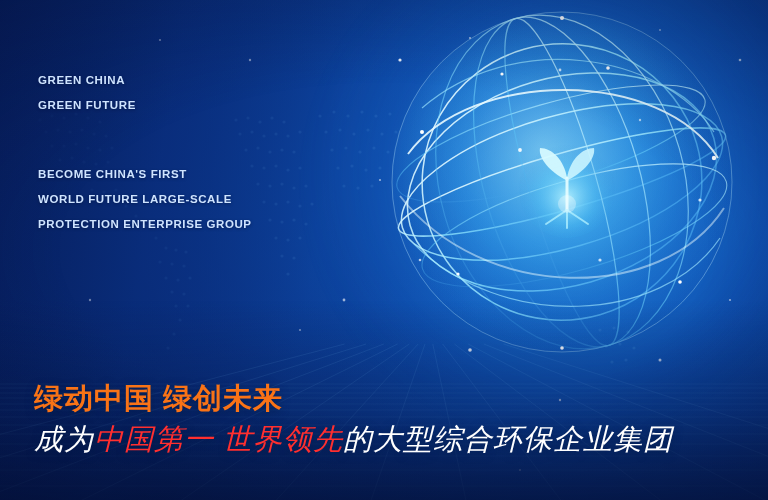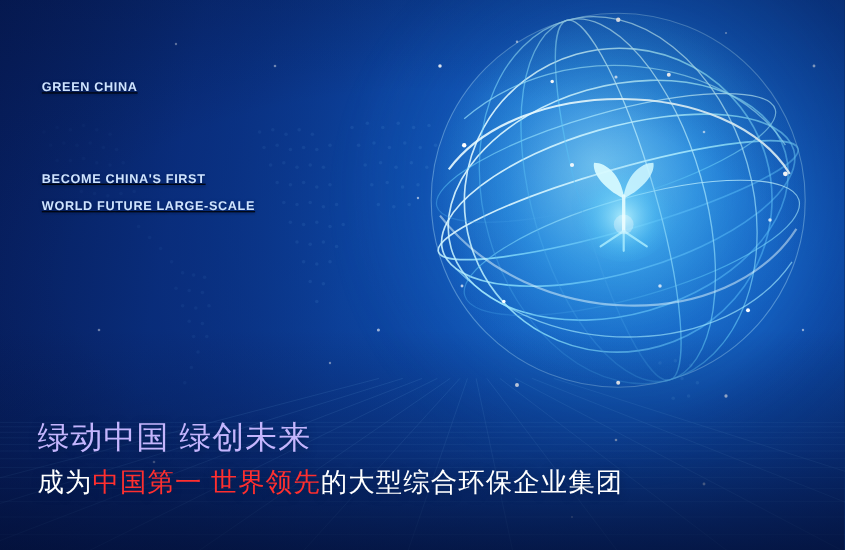--- a/index.html
+++ b/index.html
@@ -100,57 +100,57 @@
     height: 110px;
   }
   .sprout svg { width: 100%; height: 100%; display: block; }
 
   
   .eng-block {
     position: absolute;
     left: 38px;
     top: 68px;
     width: 290px;
-    text-decoration: underline;
   }
   .eng-line {
     color: #cfe4ff;
     font-size: 11.5px;
     font-weight: bold;
     letter-spacing: 0.6px;
     line-height: 25px;
     text-shadow: 0 1px 3px rgba(0,20,60,0.6);
     white-space: nowrap;
   }
-  .eng-group-2 { margin-top: 58px; }
+  .eng-group-2 { margin-top: 44px; }
 
   
   .cn-block {
     position: absolute;
     left: 34px;
     bottom: 40px;
     width: 710px;
   }
   .cn-line1 {
-    color: #c4b5fd;
+    color: #f97316;
     font-size: 29px;
-    font-weight: normal;
+    font-weight: bold;
     letter-spacing: 1px;
     line-height: 40px;
     text-shadow: 0 2px 8px rgba(0,25,70,0.75);
     white-space: nowrap;
   }
   .cn-line2 {
-    font-size: 24px;
+    font-size: 29px;
     font-weight: normal;
     letter-spacing: 1px;
     line-height: 42px;
     color: #ffffff;
     text-shadow: 0 2px 8px rgba(0,25,70,0.75);
     white-space: nowrap;
+    font-style: italic;
   }
   .cn-accent { color: #ff2f2f; }
 </style>
 </head>
 <body>
 
 <div id="stage">
 
   <div class="bg-base"></div>
 
@@ -453,23 +453,25 @@
         <circle cx="520" cy="470" r="1.0" opacity="0.4"></circle>
       </g>
     </svg>
   </div>
 
   <div class="bg-vignette"></div>
   <div class="bg-bottom-glow"></div>
 
   <div class="eng-block">
     <div class="eng-line">GREEN CHINA</div>
+    <div class="eng-line">GREEN FUTURE</div>
     <div class="eng-group-2">
       <div class="eng-line">BECOME CHINA'S FIRST</div>
       <div class="eng-line">WORLD FUTURE LARGE-SCALE</div>
+      <div class="eng-line">PROTECTION ENTERPRISE GROUP</div>
     </div>
   </div>
 
   <div class="cn-block">
     <div class="cn-line1">绿动中国 绿创未来</div>
     <div class="cn-line2"><span>成为</span><span class="cn-accent">中国第一 世界领先</span><span>的大型综合环保企业集团</span></div>
   </div>
 
 </div>
 

